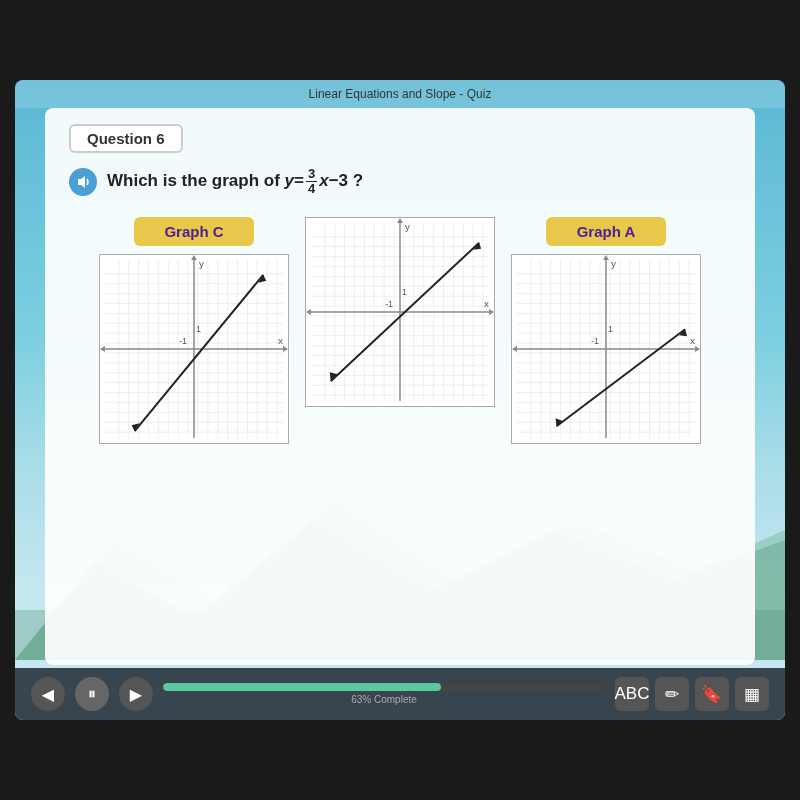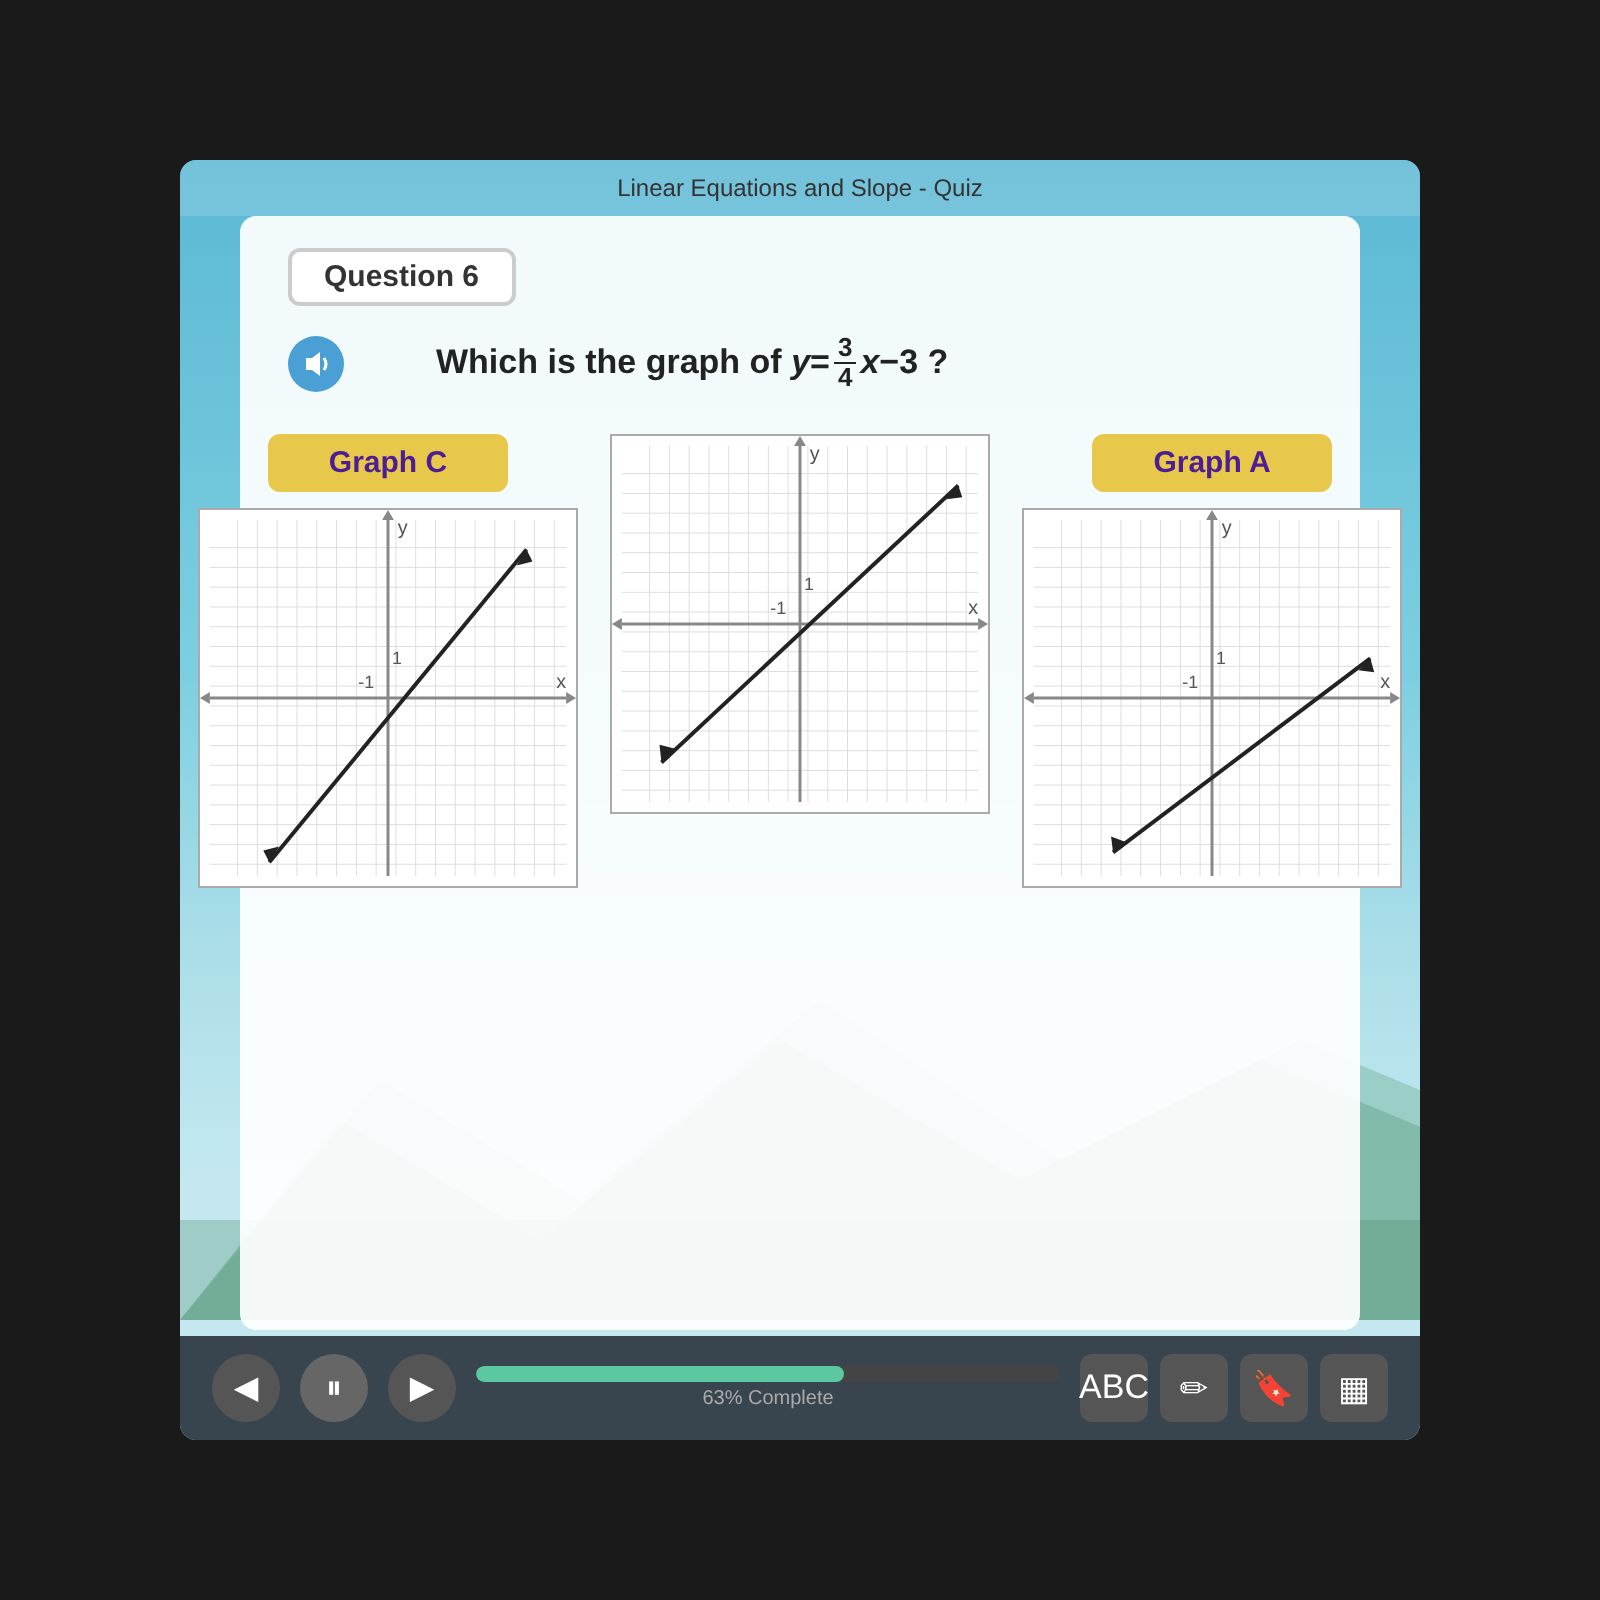--- a/index.html
+++ b/index.html
@@ -8,21 +8,21 @@
       height: 800px;
       background: #1a1a1a;
       display: flex;
       align-items: center;
       justify-content: center;
       font-family: Arial, sans-serif;
       overflow: hidden;
     }
 
     .screen-bezel {
-      width: 620px;
+      width: 770px;
       height: 640px;
       background: #2a3a4a;
       border-radius: 8px;
       position: relative;
       overflow: hidden;
     }
 
     
     .mountain-bg {
       position: absolute;
@@ -101,21 +101,20 @@
       background: #4a9fd4;
       border-radius: 50%;
       display: flex;
       align-items: center;
       justify-content: center;
       flex-shrink: 0;
     }
 
     .math-text {
       font-size: 17px;
-      margin-left: 36px;
     }
 
     .fraction {
       display: inline-flex;
       flex-direction: column;
       align-items: center;
       vertical-align: middle;
       margin: 0 2px;
       font-size: 13px;
       line-height: 1.1;

